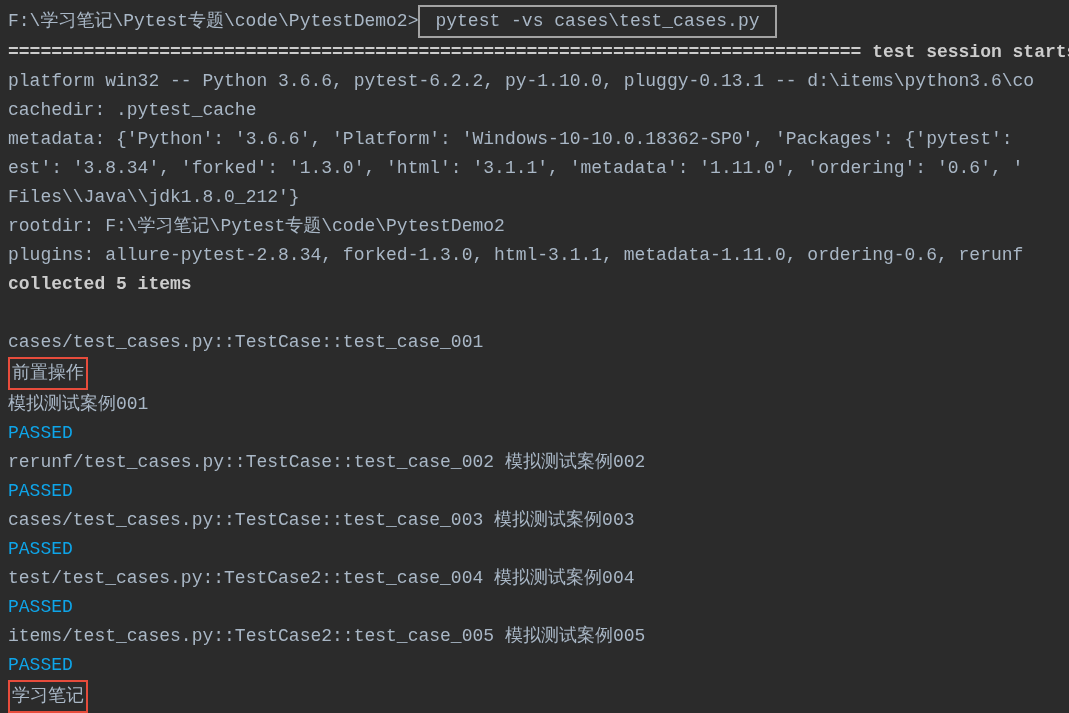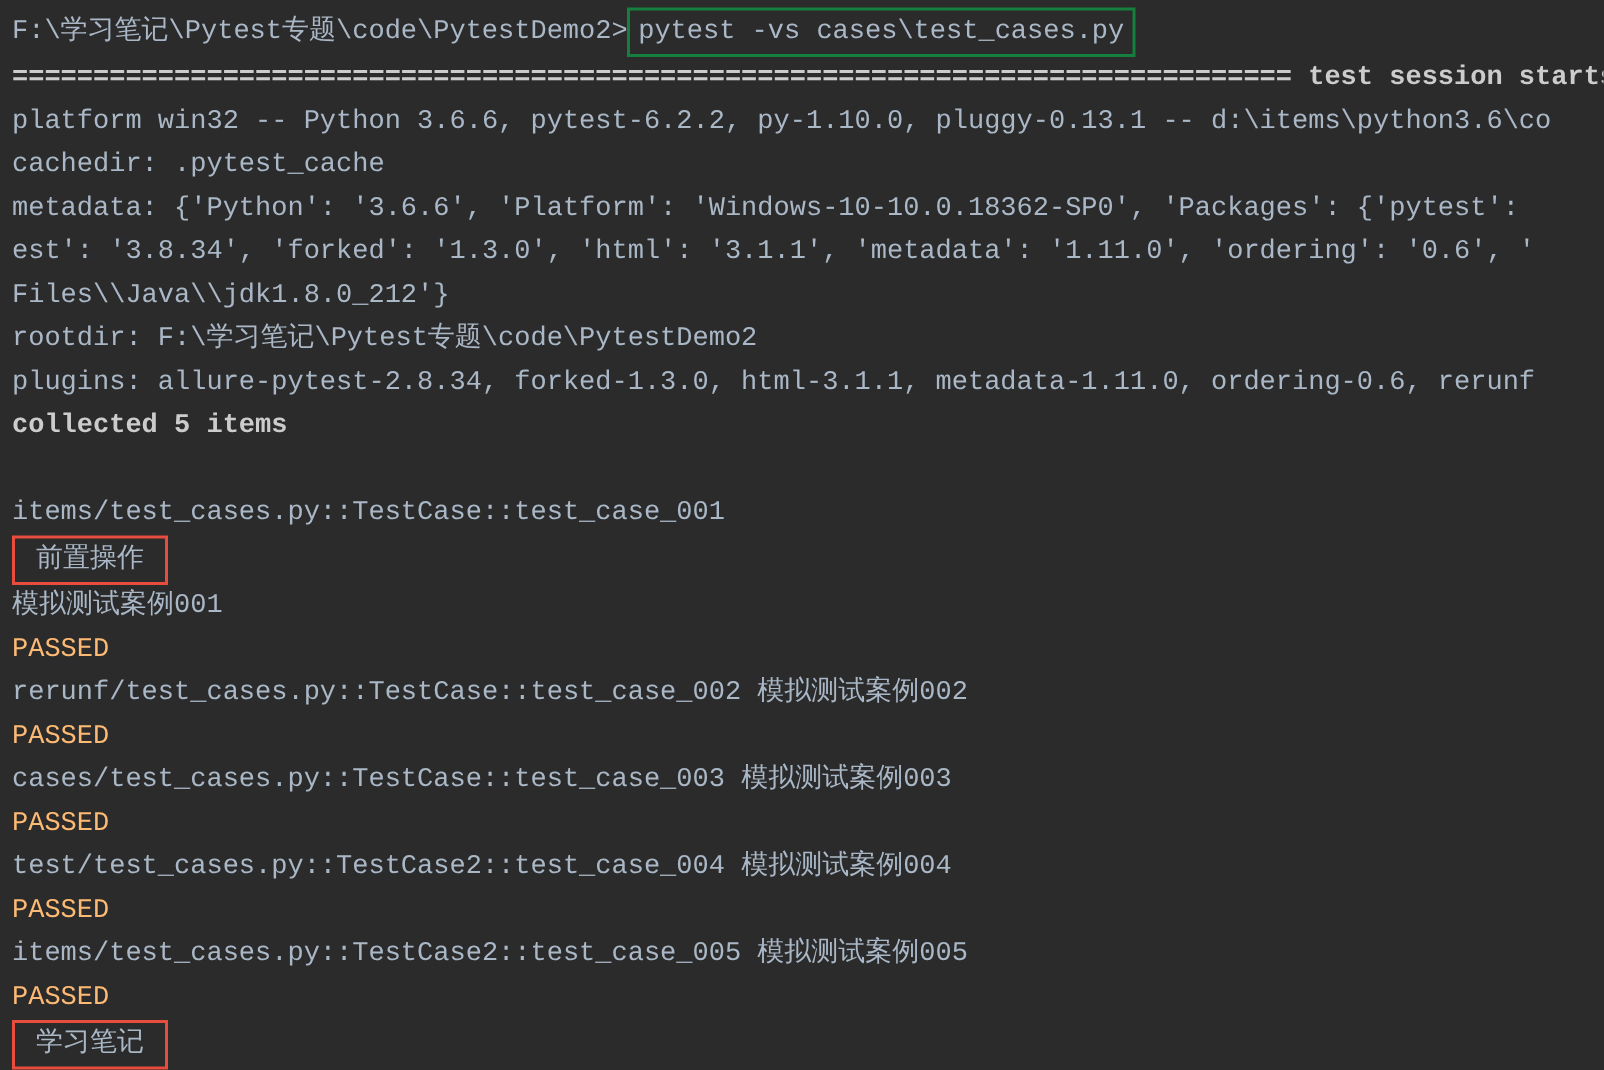--- a/index.html
+++ b/index.html
@@ -10,32 +10,32 @@
       font-family: 'Consolas', 'Monaco', 'Courier New', monospace;
       font-size: 18px;
       line-height: 29px;
       white-space: nowrap;
       overflow: hidden;
       width: 1069px;
       box-sizing: border-box;
     }
     .line { display: block; }
     .bold { font-weight: bold; color: #cccccc; }
-    .green { color: #fdba74; }
+    .green { color: #0ea5e9; }
     .red-box {
-      border: 2px solid #15803d;
-      padding: 0 5px;
+      border: 2px solid #a3a3a3;
+      padding: 0 15px;
       display: inline-block;
       box-sizing: border-box;
     }
     .red-box-small {
       border: 2px solid #e74c3c;
       display: inline-block;
       box-sizing: border-box;
-      padding: 0 14px;
+      padding: 0 2px;
       text-align: right;
     }
   </style>
 </head>
 <body>
 
 <div class="line">
   <span>F:\学习笔记\Pytest专题\code\PytestDemo2&gt;</span><span class="red-box"><span>pytest -vs cases\test_cases.py</span></span>
 </div>
 
@@ -47,21 +47,21 @@
 <div class="line">cachedir: .pytest_cache</div>
 <div class="line">metadata: {'Python': '3.6.6', 'Platform': 'Windows-10-10.0.18362-SP0', 'Packages': {'pytest': </div>
 <div class="line">est': '3.8.34', 'forked': '1.3.0', 'html': '3.1.1', 'metadata': '1.11.0', 'ordering': '0.6', '</div>
 <div class="line"> Files\\Java\\jdk1.8.0_212'}</div>
 <div class="line">rootdir: F:\学习笔记\Pytest专题\code\PytestDemo2</div>
 <div class="line">plugins: allure-pytest-2.8.34, forked-1.3.0, html-3.1.1, metadata-1.11.0, ordering-0.6, rerunf</div>
 <div class="line bold">collected 5 items</div>
 
 <div class="line">&nbsp;</div>
 
-<div class="line">items/test_cases.py::TestCase::test_case_001 </div>
+<div class="line">cases/test_cases.py::TestCase::test_case_001 </div>
 <div class="line"><span class="red-box-small"><span>前置操作</span></span></div>
 <div class="line">模拟测试案例001</div>
 <div class="line green">PASSED</div>
 
 <div class="line"><span>rerunf/test_cases.py::TestCase::test_case_002 </span><span>模拟测试案例002</span></div>
 <div class="line green">PASSED</div>
 
 <div class="line"><span>cases/test_cases.py::TestCase::test_case_003 </span><span>模拟测试案例003</span></div>
 <div class="line green">PASSED</div>
 

